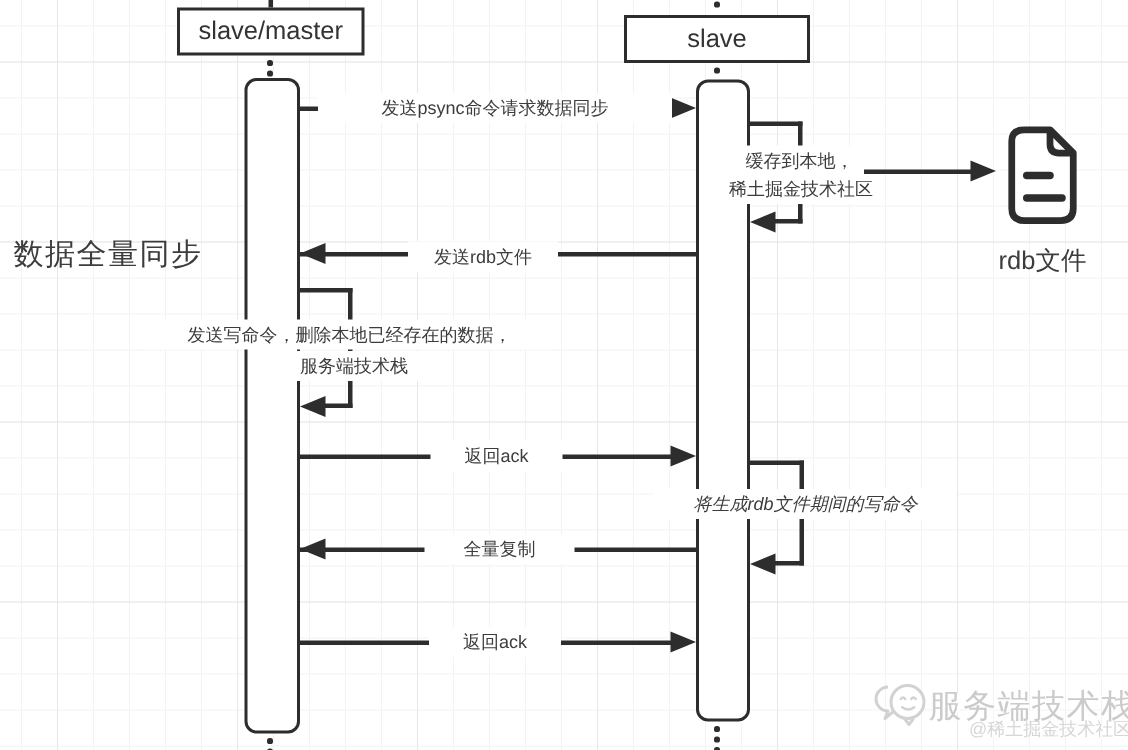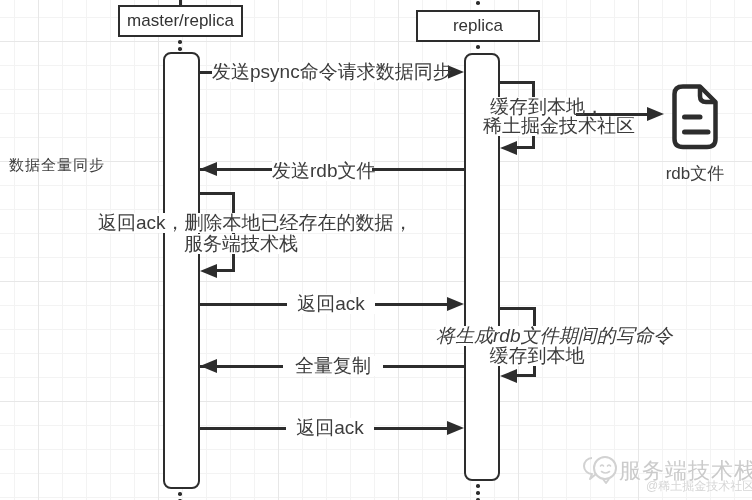--- a/index.html
+++ b/index.html
@@ -54,32 +54,32 @@
     border-right: 17px solid #2d2d2d;
     border-top: 7px solid transparent;
     border-bottom: 7px solid transparent;
   }
 
   .msg-label {
     position: absolute;
     z-index: 5;
     background: #ffffff;
     color: #3c3c3c;
-    font-size: 19px;
+    font-size: 12px;
     text-align: center;
     line-height: 20px;
     height: 20px;
     white-space: nowrap;
   }
 
   .side-note {
     position: absolute;
     z-index: 5;
     color: #3c3c3c;
-    font-size: 15px;
+    font-size: 20px;
     letter-spacing: 1px;
     white-space: nowrap;
   }
 
   .dot {
     width: 3.5px; height: 3.5px;
     background: #2d2d2d; border-radius: 50%;
     margin-bottom: 3.5px;
   }
   .dots { position: absolute; z-index: 3; display: flex; flex-direction: column; align-items: center; }
@@ -111,24 +111,24 @@
 <body>
 
 <div class="canvas">
 
   <div class="stub" style="left:179px; top:0; height:6px;"></div>
   <div class="dots" style="left:476px; top:1px;">
       <div class="dot"></div>
     </div>
 
   <div class="actor-box" style="left:118px; top:5px; width:125px; height:32px;">
-    <span>master/replica</span>
+    <span>slave/master</span>
   </div>
   <div class="actor-box" style="left:416px; top:10px; width:124px; height:32px;">
-    <span>replica</span>
+    <span>slave</span>
   </div>
 
   <div class="dots" style="left:178px; top:40px;">
       <div class="dot"></div>
       <div class="dot"></div>
     </div>
   <div class="dots" style="left:476px; top:45px;">
       <div class="dot"></div>
     </div>
 
@@ -170,33 +170,32 @@
   <div class="hline" style="left:200px; top:168px; width:264px;"></div>
   <div class="arrow-l" style="left:200px; top:162px;"></div>
   <div class="msg-label" style="left:272px; top:161px; width:100px;">发送rdb文件</div>
 
   <div class="side-note" style="left:9px; top:156px;">数据全量同步</div>
 
   <div class="hline" style="left:200px; top:192px; width:35px;"></div>
   <div class="vline" style="left:232px; top:192px; height:80px;"></div>
   <div class="hline" style="left:215px; top:269px; width:20px;"></div>
   <div class="arrow-l" style="left:200px; top:264px;"></div>
-  <div class="msg-label" style="left:98px; top:213px; width:270px;">返回ack，删除本地已经存在的数据，</div>
+  <div class="msg-label" style="left:98px; top:213px; width:270px;">发送写命令，删除本地已经存在的数据，</div>
   <div class="msg-label" style="left:184px; top:234px; width:104px;">服务端技术栈</div>
 
   <div class="hline" style="left:200px; top:303px; width:250px;"></div>
   <div class="arrow-r" style="left:447px; top:297px;"></div>
   <div class="msg-label" style="left:287px; top:294px; width:88px;">返回ack</div>
 
   <div class="hline" style="left:500px; top:307px; width:36px;"></div>
   <div class="vline" style="left:533px; top:307px; height:70px;"></div>
   <div class="hline" style="left:515px; top:374px; width:21px;"></div>
   <div class="arrow-l" style="left:500px; top:369px;"></div>
   <div class="msg-label" style="left:436px; top:326px; width:202px;font-style:italic;">将生成rdb文件期间的写命令</div>
-  <div class="msg-label" style="left:487px; top:346px; width:100px;">缓存到本地</div>
 
   <div class="hline" style="left:200px; top:365px; width:264px;"></div>
   <div class="arrow-l" style="left:200px; top:359px;"></div>
   <div class="msg-label" style="left:283px; top:356px; width:100px;">全量复制</div>
 
   <div class="hline" style="left:200px; top:427px; width:250px;"></div>
   <div class="arrow-r" style="left:447px; top:421px;"></div>
   <div class="msg-label" style="left:286px; top:418px; width:88px;">返回ack</div>
 
   <div class="watermark">

